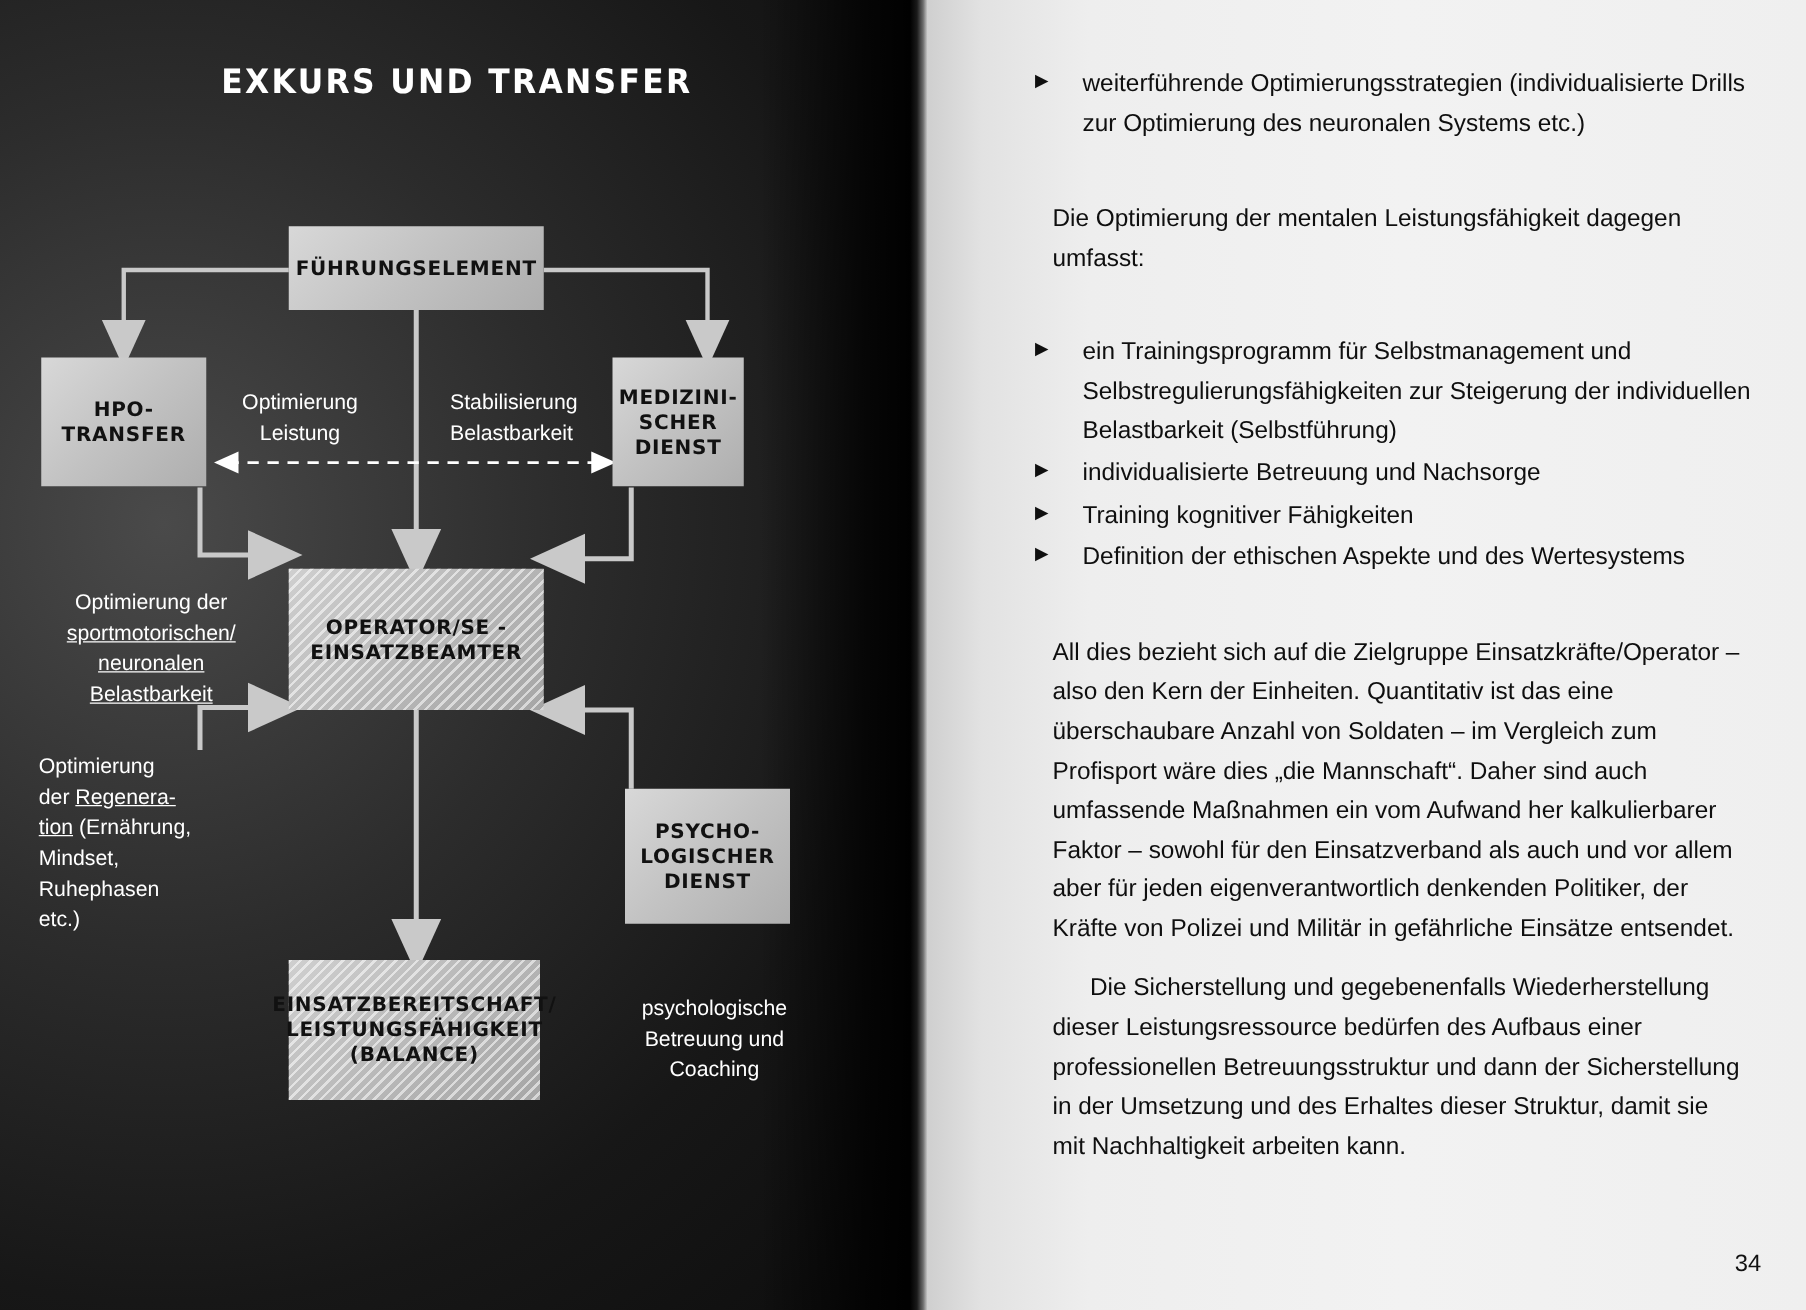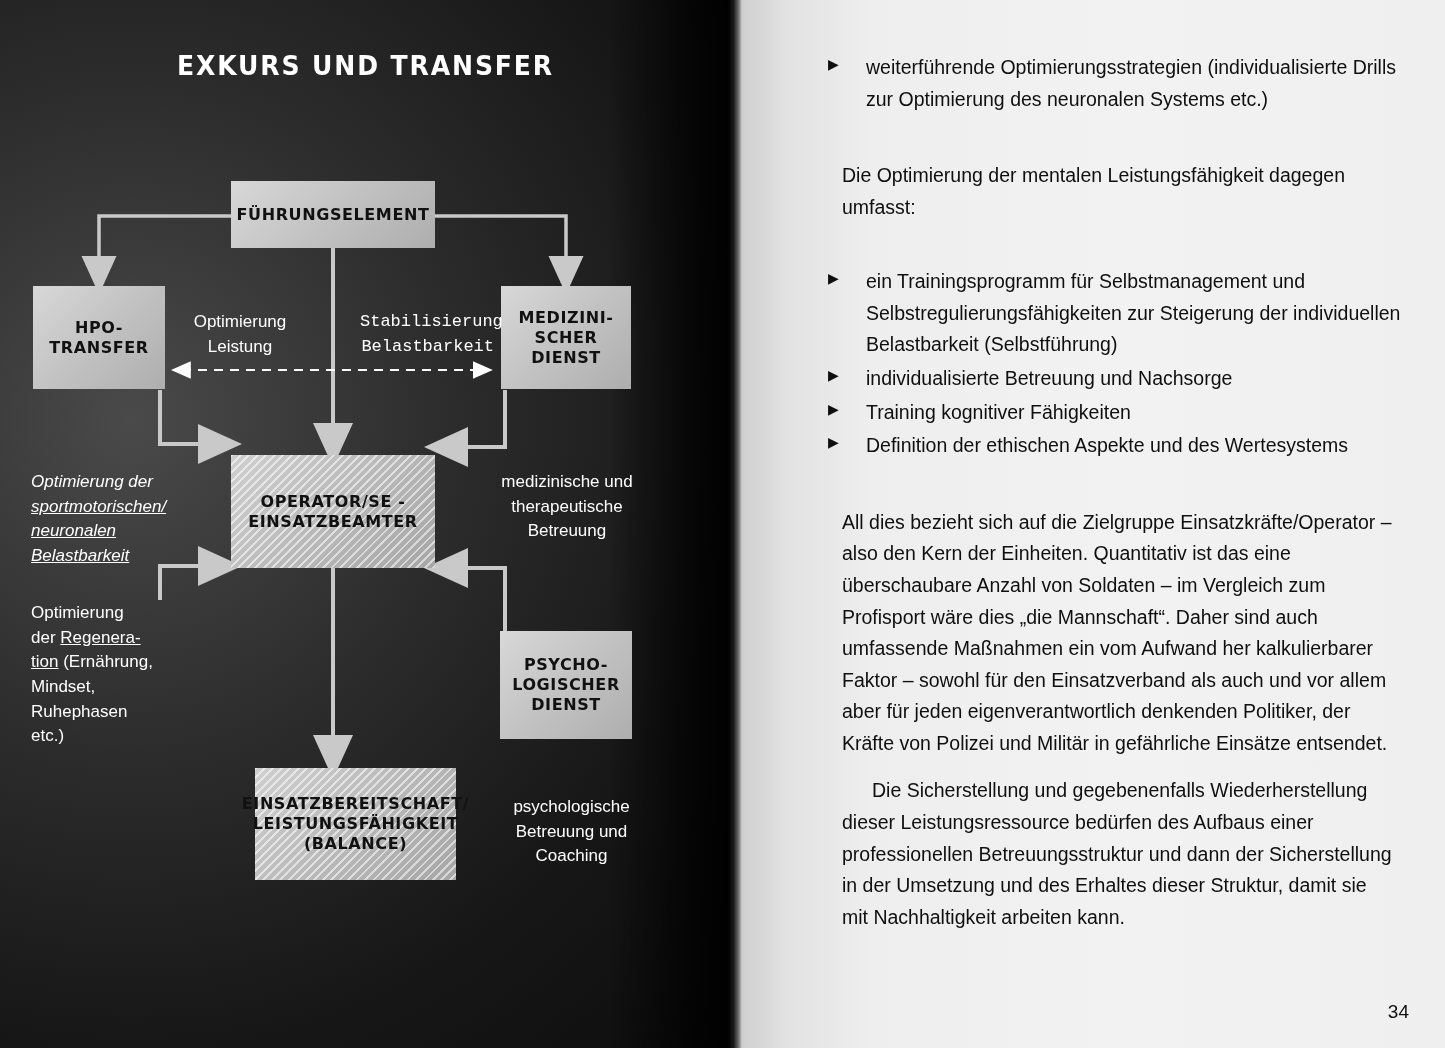--- a/index.html
+++ b/index.html
@@ -89,38 +89,38 @@
     background: linear-gradient(135deg, #d8d8d8 0%, #c2c2c2 50%, #aeaeae 100%);
     z-index: 3;
   }
   .node.hatched {
     background:
       repeating-linear-gradient(135deg, rgba(255,255,255,0.55) 0 2px, rgba(0,0,0,0) 2px 6px),
       linear-gradient(135deg, #cfcfcf 0%, #b9b9b9 50%, #a6a6a6 100%);
   }
   .n-fuehrung { left: 231px; top: 181px; width: 204px; height: 67px; font-size: 16px; }
   .n-hpo      { left: 33px;  top: 286px; width: 132px; height: 103px; font-size: 16px; }
-  .n-med      { left: 501px; top: 286px; width: 130px; height: 103px; font-size: 16px; }
+  .n-med      { left: 490px; top: 286px; width: 105px; height: 103px; font-size: 16px; }
   .n-operator { left: 231px; top: 455px; width: 204px; height: 113px; font-size: 16px; }
   .n-psy      { left: 500px; top: 631px; width: 132px; height: 108px; font-size: 16px; }
-  .n-einsatz  { left: 231px; top: 768px; width: 201px; height: 112px; font-size: 16px; margin-left: 24px; }
+  .n-einsatz  { left: 231px; top: 768px; width: 201px; height: 112px; font-size: 16px; }
 
   .lbl {
     position: absolute;
     color: #ffffff;
     font-family: "Liberation Sans", sans-serif;
     font-size: 17px;
     line-height: 1.45;
     z-index: 3;
   }
   .l-opt-leistung { left: 176px; top: 310px; width: 128px; text-align: center; }
-  .l-stab        { left: 360px; top: 310px; width: 134px; text-align: right; font-family: Liberation Mono, monospace; }
+  .l-stab        { left: 360px; top: 310px; width: 134px; text-align: left; }
   .l-med-betr    { left: 497px; top: 470px; width: 140px; text-align: center; }
   .l-psy-betr    { left: 505px; top: 795px; width: 133px; text-align: center; }
-  .l-opt-sport   { left: 31px;  top: 470px; width: 180px; text-align: left; font-style: italic; }
+  .l-opt-sport   { left: 31px;  top: 470px; width: 180px; text-align: center; }
   .l-opt-regen   { left: 31px;  top: 601px; width: 175px; text-align: left; }
   .u { text-decoration: underline; }
 
   .caption {
     position: absolute;
     left: 110px;
     top: 958px;
     width: 460px;
     text-align: center;
     color: #ffffff;
@@ -245,23 +245,20 @@
       <div class="node hatched n-einsatz">
         <span style="white-space:pre-line">EINSATZBEREITSCHAFT/
 LEISTUNGSFÄHIGKEIT
 (BALANCE)</span>
       </div>
 
       <div class="lbl l-opt-leistung" style="white-space:pre-line">Optimierung
 Leistung</div>
       <div class="lbl l-stab" style="white-space:pre-line">Stabilisierung
 Belastbarkeit</div>
-      <div class="lbl l-med-betr" style="white-space:pre-line">medizinische und
-therapeutische
-Betreuung</div>
       <div class="lbl l-psy-betr" style="white-space:pre-line">psychologische
 Betreuung und
 Coaching</div>
 
       <div class="lbl l-opt-sport">
         <span>Optimierung der </span><br>
         <span class="u">sportmotorischen/</span><br>
         <span class="u">neuronalen</span><br>
         <span class="u">Belastbarkeit</span>
       </div>

